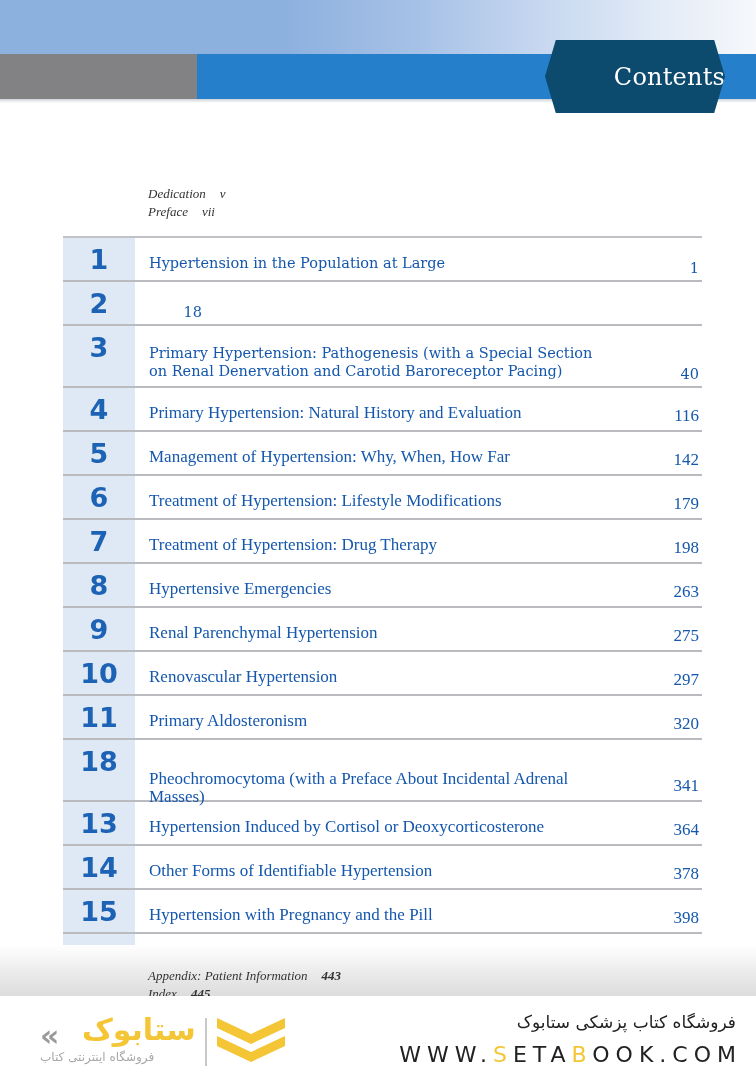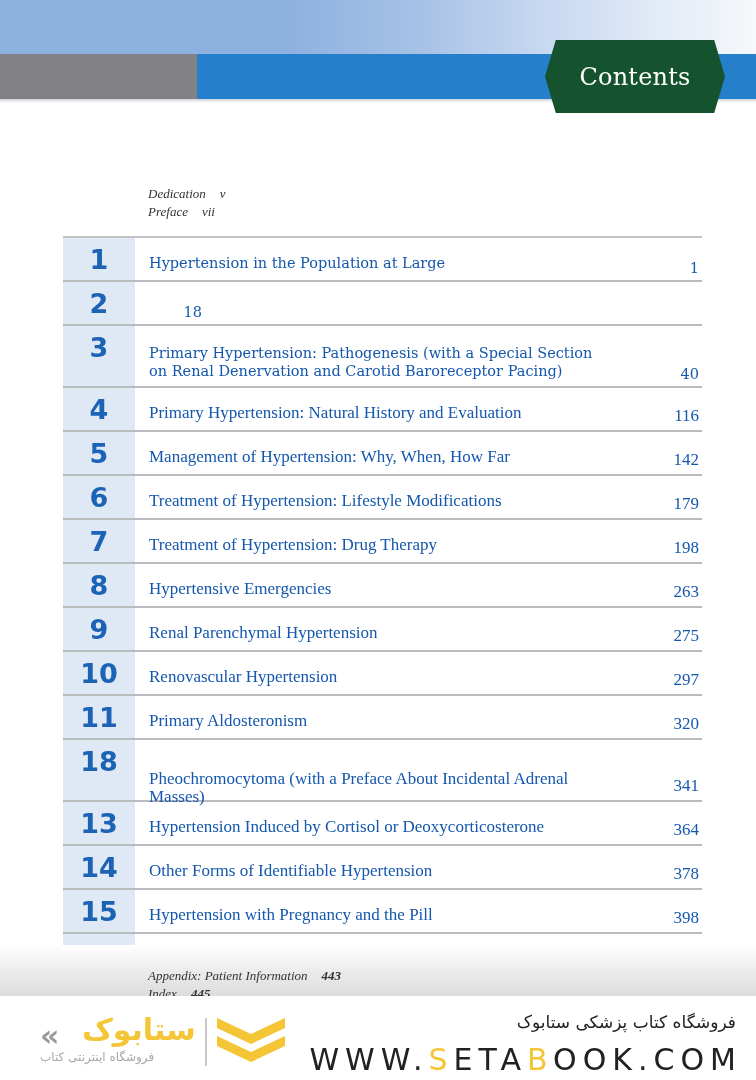--- a/index.html
+++ b/index.html
@@ -19,24 +19,24 @@
   .blue-bar {
     position: absolute; left: 197px; top: 54px; width: 559px; height: 45px;
     background: #257fcb;
   }
   .bar-shadow {
     position: absolute; left: 0; top: 99px; width: 756px; height: 4px;
     background: linear-gradient(to bottom, #cfd3d8, #ffffff);
   }
   .contents-tab {
     position: absolute; left: 545px; top: 40px; width: 180px; height: 73px;
-    background: #14532d;
+    background: #0c4a6e;
     clip-path: polygon(6% 0%, 94% 0%, 100% 50%, 94% 100%, 6% 100%, 0% 50%);
     border-radius: 4px;
-    display: flex; align-items: center; justify-content: center;
+    display: flex; align-items: center; justify-content: flex-end;
   }
   .contents-tab span {
     color: #ffffff; font-family: "DejaVu Serif", serif; font-size: 24px;
     letter-spacing: 0.2px;
   }
   .front-matter {
     position: absolute; left: 148px; top: 185px;
     font-family: "Liberation Serif", serif; font-style: italic;
     font-size: 13px; color: #333; line-height: 18px;
   }
@@ -96,21 +96,21 @@
   .logo-divider {
     position: absolute; left: 205px; top: 22px; width: 2px; height: 48px; background: #c8c8c8;
   }
   .logo-chevron { position: absolute; left: 215px; top: 18px; }
   .store-name {
     position: absolute; right: 20px; top: 16px; font-family: "DejaVu Sans", sans-serif;
     font-size: 17px; color: #222; direction: rtl;
   }
   .store-url {
     position: absolute; right: 14px; top: 46px; font-family: "DejaVu Sans", sans-serif;
-    font-size: 30px; color: #222; letter-spacing: 6px;
+    font-size: 22px; color: #222; letter-spacing: 6px;
   }
   .store-url .hl { color: #f4c636; }
 </style>
 </head>
 <body>
 
 <div class="top-band"></div>
 <div class="gray-bar"></div>
 <div class="blue-bar"></div>
 <div class="bar-shadow"></div>

